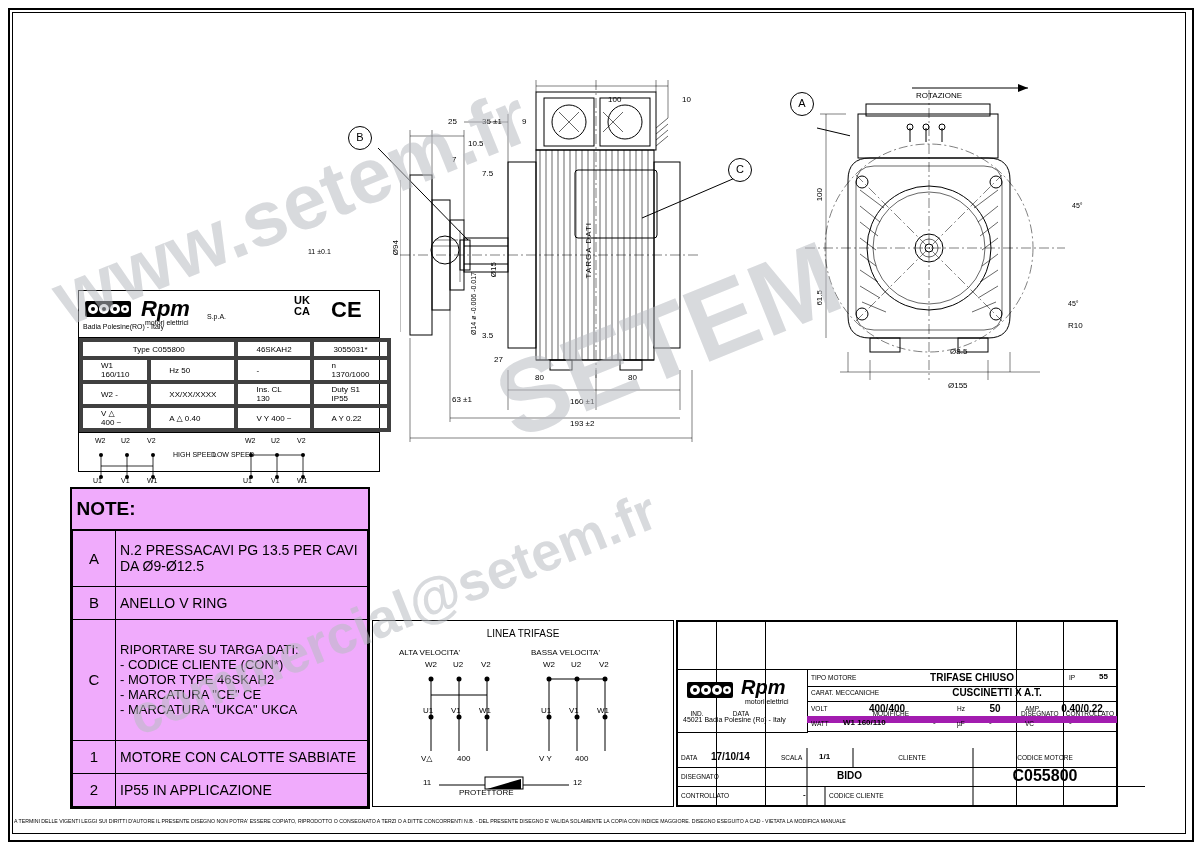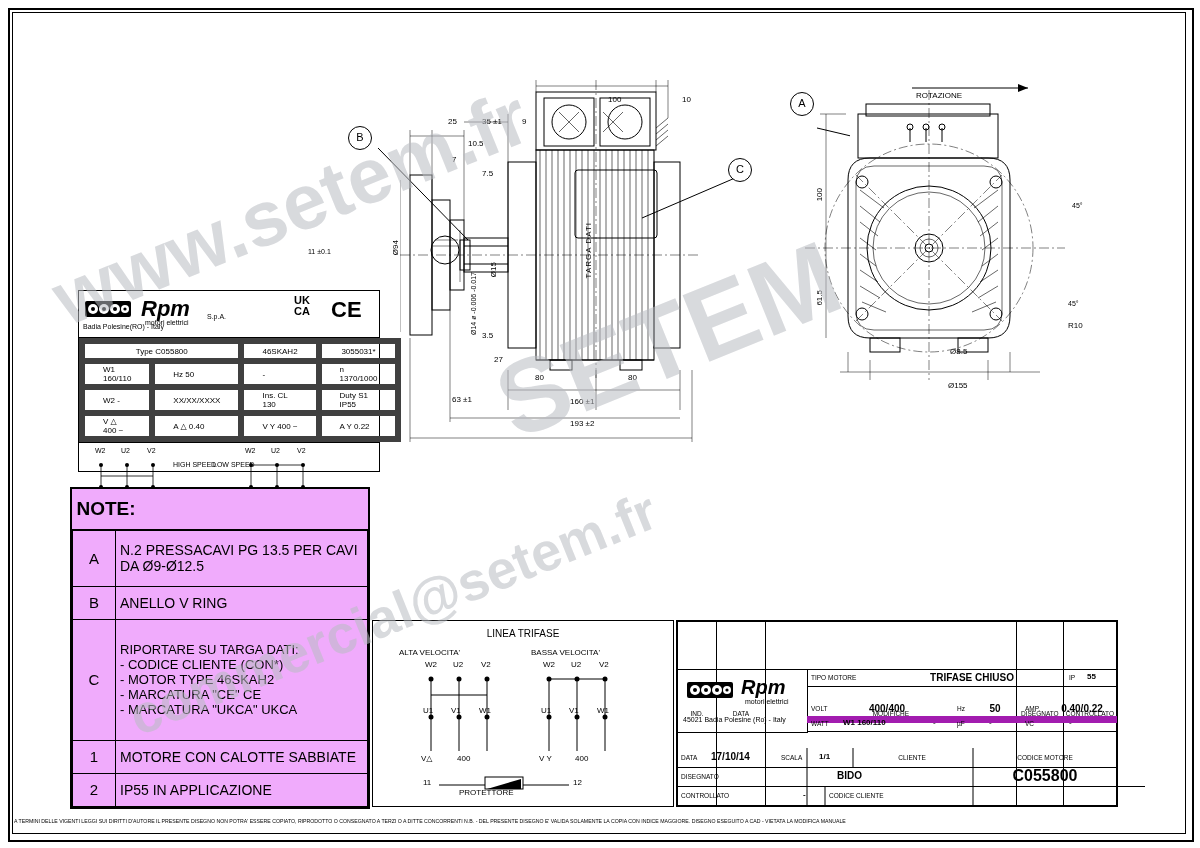--- a/index.html
+++ b/index.html
@@ -12,21 +12,21 @@
   .lbl7{font-size:7px;line-height:1.05;white-space:nowrap;}
   .lbl10{font-size:10px;line-height:1.05;white-space:nowrap;}
   .bold{font-weight:bold;}
   .ctr{text-align:center;}
   
   .wm{position:absolute;left:0;top:0;width:1200px;height:848px;pointer-events:none;}
   .wmtext{position:absolute;color:#b9bcc2;font-weight:bold;white-space:nowrap;opacity:.55;}
   
   #plate{left:78px;top:290px;width:300px;height:180px;border:1px solid #000;background:#fff;}
   #plate table{border-collapse:collapse;width:100%;font-size:8px;}
-  #plate td{border:6px solid #404040;padding:1px 18px;height:12px;}
+  #plate td{border:4px solid #404040;padding:1px 18px;height:12px;}
   
   #notes{left:70px;top:487px;width:296px;height:318px;border:2px solid #000;background:#f0abfc;}
   #notes table{border-collapse:collapse;width:100%;height:100%;}
   #notes td{border:1px solid #000;padding:2px 4px;font-size:14px;vertical-align:middle;}
   #notes td.k{width:34px;text-align:center;font-size:15px;}
   #notes .hd{font-size:19px;font-weight:bold;border:none;border-bottom:2px solid #000;}
   
   #trifase{left:372px;top:620px;width:300px;height:185px;border:1px solid #000;background:#fff;}
   
   #title{left:676px;top:620px;width:440px;height:185px;border:1px solid #000;background:#fff;}
@@ -505,21 +505,25 @@
         <div class="abs bold" style="left:64px;top:6px;font-size:20px;font-style:italic;">Rpm</div>
         <div class="abs lbl7" style="left:68px;top:28px;">motori elettrici</div>
         <div class="abs lbl7" style="left:6px;top:46px;">45021 Badia Polesine (Ro) - Italy</div>
       </div>
 
       <div class="abs" style="left:130px;top:0;width:310px;height:62px;">
         <div class="abs" style="left:0;top:0;width:310px;height:16px;border-top:1px solid #000;border-bottom:1px solid #000;">
           <span class="abs tiny" style="left:4px;top:4px;">TIPO MOTORE</span>
           <span class="abs val" style="left:90px;top:2px;width:150px;">TRIFASE CHIUSO</span>
           <span class="abs tiny" style="left:262px;top:4px;">IP</span>
-          <span class="abs lbl8 bold" style="left:280px;top:3px;">55</span>
+          <span class="abs lbl8 bold" style="left:292px;top:3px;">55</span>
+        </div>
+        <div class="abs" style="left:0;top:16px;width:310px;height:16px;border-bottom:1px solid #000;">
+          <span class="abs tiny" style="left:4px;top:4px;">CARAT. MECCANICHE</span>
+          <span class="abs val" style="left:90px;top:2px;width:200px;">CUSCINETTI X A.T.</span>
         </div>
         <div class="abs" style="left:0;top:32px;width:310px;height:15px;border-bottom:7px solid #a21caf;">
           <span class="abs tiny" style="left:4px;top:4px;">VOLT</span>
           <span class="abs val" style="left:40px;top:2px;width:80px;">400/400</span>
           <span class="abs tiny" style="left:150px;top:4px;">Hz</span>
           <span class="abs val" style="left:168px;top:2px;width:40px;">50</span>
           <span class="abs tiny" style="left:218px;top:4px;">AMP.</span>
           <span class="abs val" style="left:244px;top:2px;width:62px;">0.40/0.22</span>
         </div>
         <div class="abs" style="left:0;top:47px;width:310px;height:15px;border-bottom:1px solid #000;">

